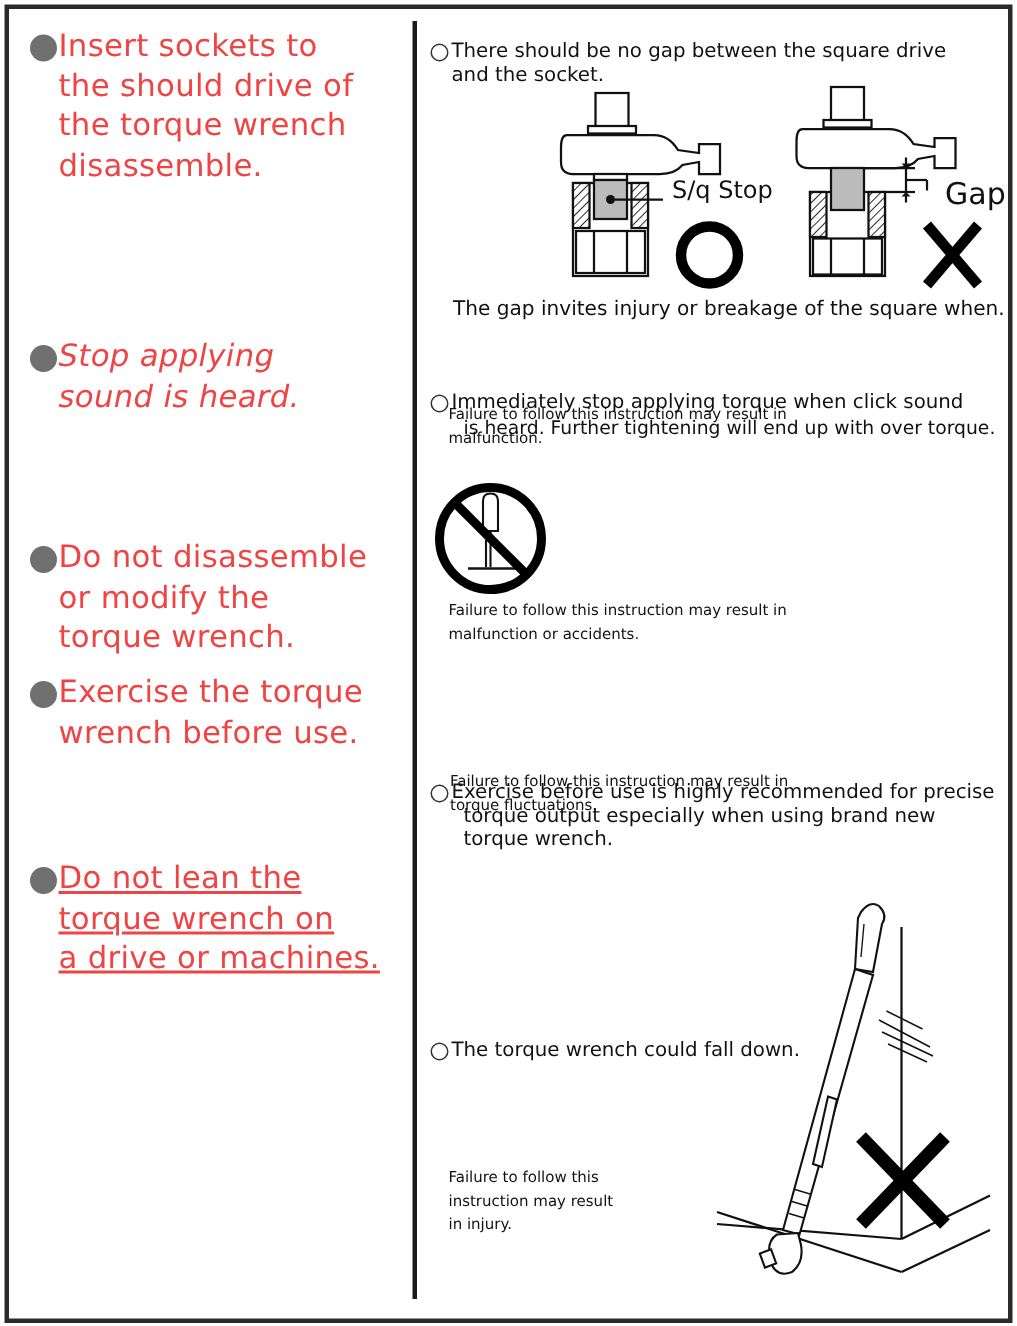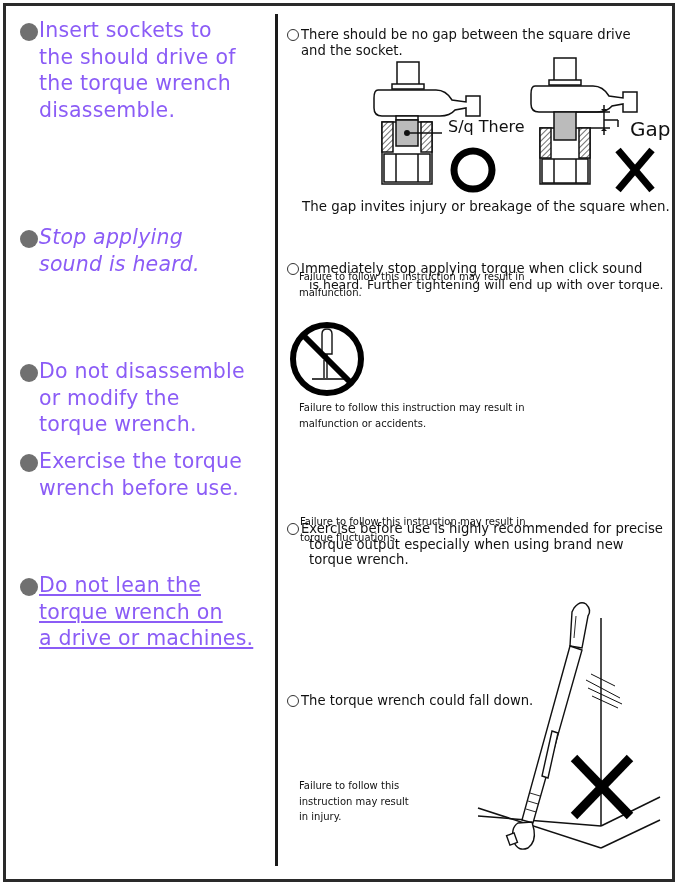--- a/index.html
+++ b/index.html
@@ -5,21 +5,21 @@
     html, body { margin: 0; padding: 0; background: #ffffff; }
     body { width: 678px; height: 884px; position: relative; overflow: hidden; font-family: "DejaVu Sans", sans-serif; }
     .frame {
       position: absolute; left: 3px; top: 3px; width: 666px; height: 873px;
       border: 3px solid #2a2a2a; background: #fff;
     }
     .divider {
       position: absolute; left: 275px; top: 14px; width: 3px; height: 852px; background: #1a1a1a;
     }
     .left-item {
-      position: absolute; left: 20px; color: #8b5cf6;
+      position: absolute; left: 20px; color: #ef4444;
       font-family: "DejaVu Sans", sans-serif; font-size: 20.5px; line-height: 26.5px;
       letter-spacing: 0.2px;
     }
     .left-item .line { display: block; white-space: nowrap; padding-left: 19px; }
     .left-item .bullet {
       position: absolute; left: 0; top: 6px; width: 18px; height: 18px; border-radius: 50%; background: #707070;
     }
     .right-block { position: absolute; color: #111; font-family: "DejaVu Sans", sans-serif; }
     .note { font-size: 13.2px; line-height: 15.5px; position: relative; }
     .note .ring {
@@ -97,21 +97,21 @@
   <circle cx="37" cy="73" r="3" fill="#111"></circle>
   <line x1="40" y1="73" x2="72" y2="73" stroke="#111" stroke-width="1.5"></line>
   <defs>
     <pattern id="hatch1" width="4" height="4" patternUnits="userSpaceOnUse" patternTransform="rotate(45)">
       <rect width="4" height="4" fill="#fff"></rect>
       <line x1="0" y1="0" x2="0" y2="4" stroke="#111" stroke-width="1.2"></line>
     </pattern>
   </defs>
   <circle cx="103" cy="110" r="19" fill="none" stroke="#000" stroke-width="7"></circle>
 </svg>
-<div class="right-block" style="left:448px; top:117px; font-size:16px;">S/q There</div>
+<div class="right-block" style="left:448px; top:117px; font-size:16px;">S/q Stop</div>
 
 <svg style="left:530px; top:55px;" width="140" height="140" viewBox="0 0 140 140">
   <defs>
     <pattern id="hatch2" width="4" height="4" patternUnits="userSpaceOnUse" patternTransform="rotate(45)">
       <rect width="4" height="4" fill="#fff"></rect>
       <line x1="0" y1="0" x2="0" y2="4" stroke="#111" stroke-width="1.2"></line>
     </pattern>
   </defs>
   <g fill="#fff" stroke="#111" stroke-width="1.5">
     <rect x="24" y="3" width="22" height="24"></rect>

